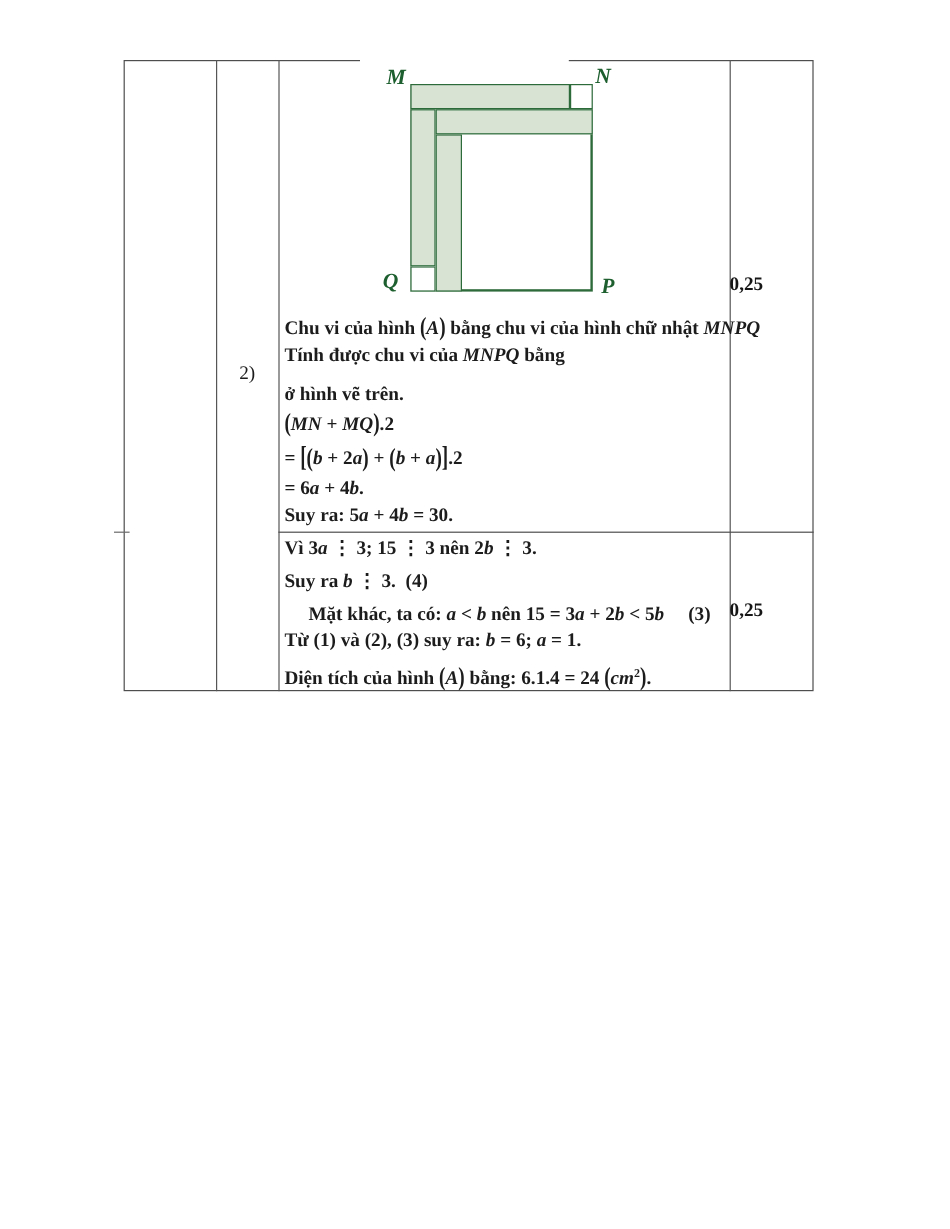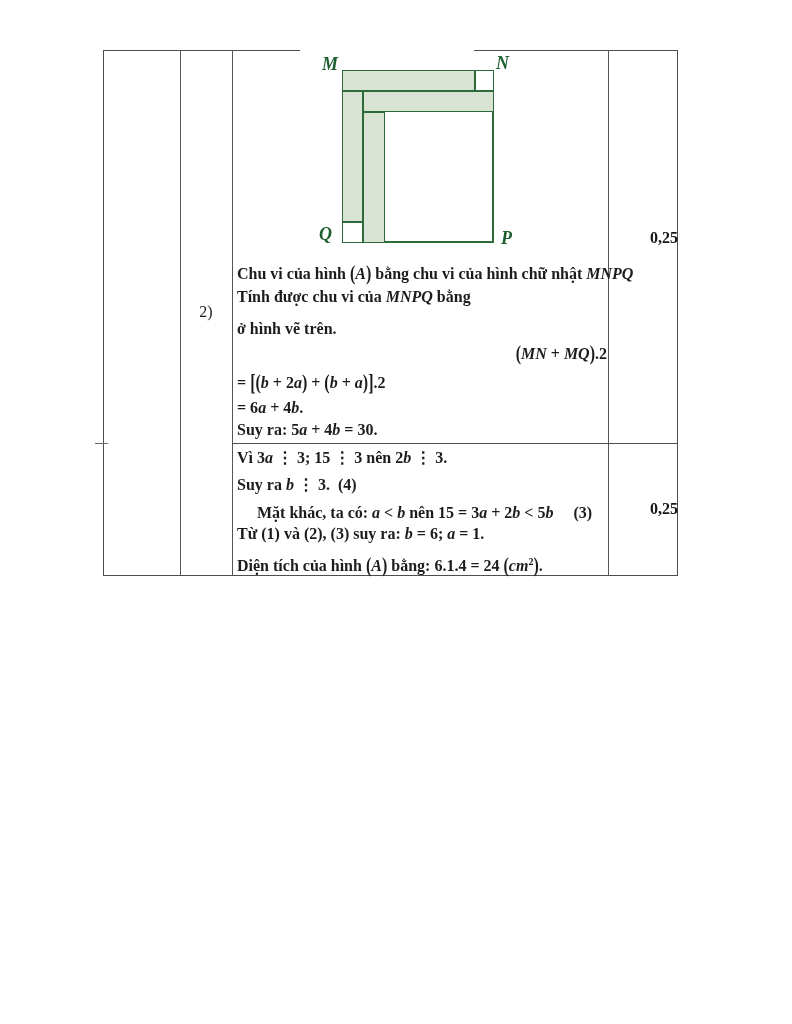--- a/index.html
+++ b/index.html
@@ -35,34 +35,34 @@
   .f-vbarB { left:21px; top:42px;  width:22px;  height:131px; }
   .vlabel { position:absolute; font-weight:bold; font-style:italic;
             font-size:18px; color:#1d5f2e; line-height:18px; }
   .lM { left:312px; top:55px; width:26px; text-align:right; }
   .lN { left:496px; top:54px; }
   .lQ { left:319px; top:225px; }
   .lP { left:501px; top:229px; }
   
   .item-num { position:absolute; left:180px; top:303px; width:52px;
               text-align:center; font-size:16px; }
-  .score { position:absolute; left:608px; width:70px; text-align:right;
+  .score { position:absolute; left:608px; width:70px; text-align:left;
            font-weight:bold; font-size:16px; color:#161616; }
   .score1 { top:229px; } .score2 { top:500px; }
   
   .txt { position:absolute; left:237px; width:370px; font-size:16px; }
   .r1 { top:258px; } .r2 { top:443px; }
   .line { white-space:pre; line-height:19px;font-weight:bold; }
   .tall { line-height:26px; }
   .s-it { font-style:italic; }
   .s-pr { display:inline-block; transform:scaleY(1.35); transform-origin:50% 55%; }
   .s-br { display:inline-block; transform:scaleY(1.5);  transform-origin:50% 55%; }
   .s-sup{ font-size:10px; vertical-align:6px; }
   .m1 { margin-top:3px; }  .m2 { margin-top:13px; } .m3 { margin-top:0; }
-  .m4 { margin-top:3px;text-align:right; }  .m5 { margin-top:3px; }  .m6 { margin-top:2px; }
+  .m4 { margin-top:3px; }  .m5 { margin-top:3px; }  .m6 { margin-top:2px; }
   .m7 { margin-top:3px; }  .m8 { margin-top:0px; }
   .n1 { margin-top:5px; }  .n2 { margin-top:8px; }  .n3 { margin-top:9px;margin-left:20px; }
   .n4 { margin-top:2px; }  .n5 { margin-top:6px; }
 </style>
 </head>
 <body>
 
 <div class="canvas">
 
   <div class="t-outer"></div>

